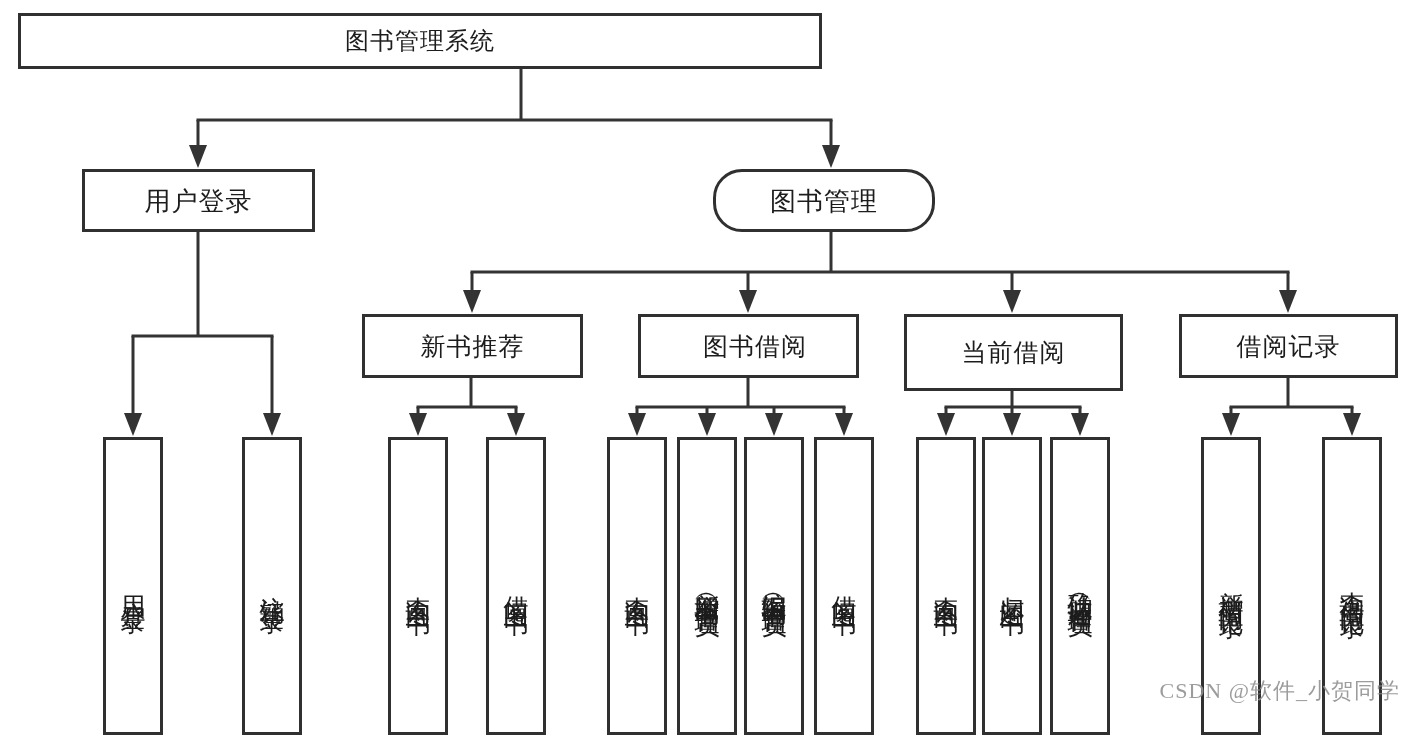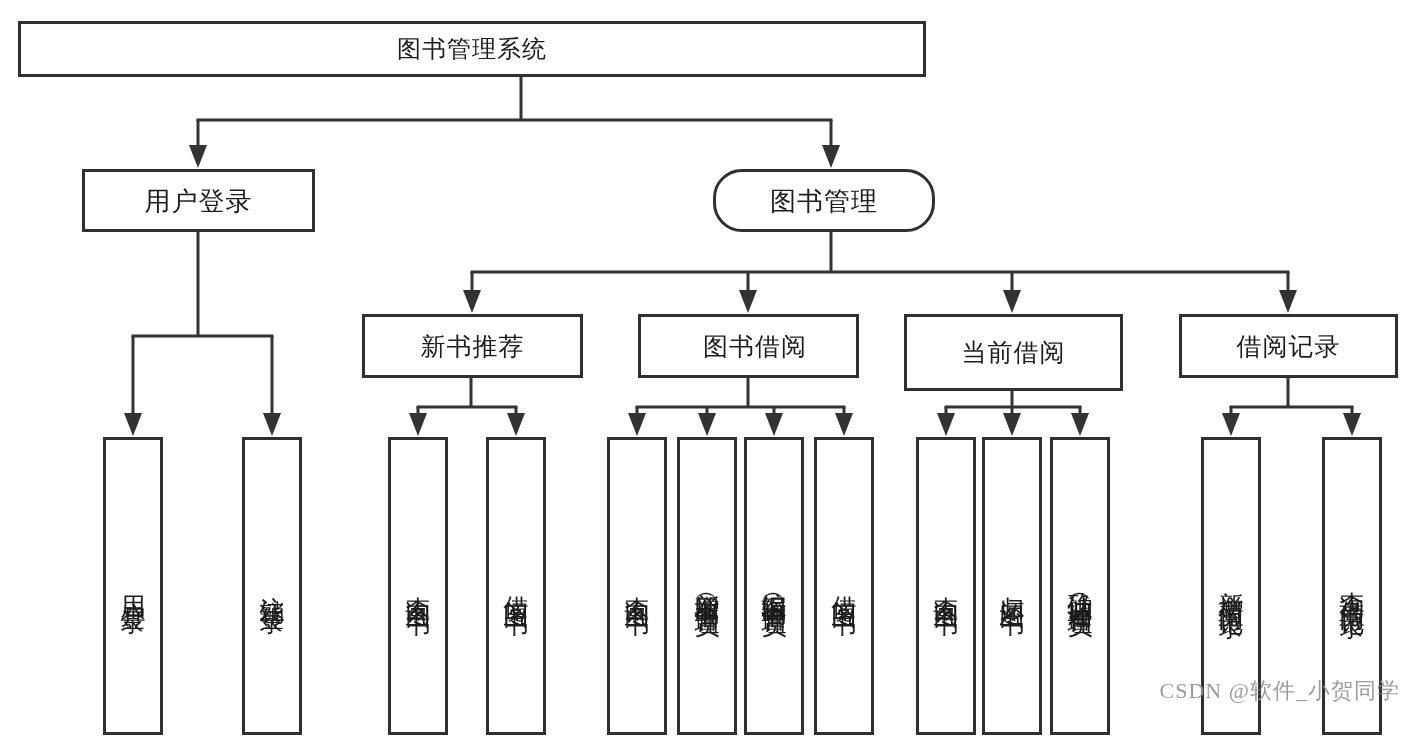--- a/index.html
+++ b/index.html
@@ -130,21 +130,21 @@
 
       <polygon points="937,413 955,413 946,436"></polygon>
       <polygon points="1003,413 1021,413 1012,436"></polygon>
       <polygon points="1071,413 1089,413 1080,436"></polygon>
 
       <polygon points="1222,413 1240,413 1231,436"></polygon>
       <polygon points="1343,413 1361,413 1352,436"></polygon>
     </g>
   </svg>
 
-  <div class="box h1box" style="left:18px; top:13px; width:908px; height:56px;margin-top:8px;">图书管理系统</div>
+  <div class="box h1box" style="left:18px; top:13px; width:804px; height:56px;">图书管理系统</div>
 
   <div class="box h2box" style="left:82px; top:169px; width:233px; height:63px;">用户登录</div>
   <div class="box h2box" style="left:713px; top:169px; width:222px; height:63px;border-radius:29px;">图书管理</div>
 
   <div class="box h3box" style="left:362px; top:314px; width:221px; height:64px;">新书推荐</div>
   <div class="box h3box" style="left:638px; top:314px; width:221px; height:64px;padding-left:13px;">图书借阅</div>
   <div class="box h3box" style="left:904px; top:314px; width:219px; height:77px;">当前借阅</div>
   <div class="box h3box" style="left:1179px; top:314px; width:219px; height:64px;">借阅记录</div>
 
   <div class="box vbox" style="left:103px; top:437px; width:60px; height:298px;">用户登录</div>

